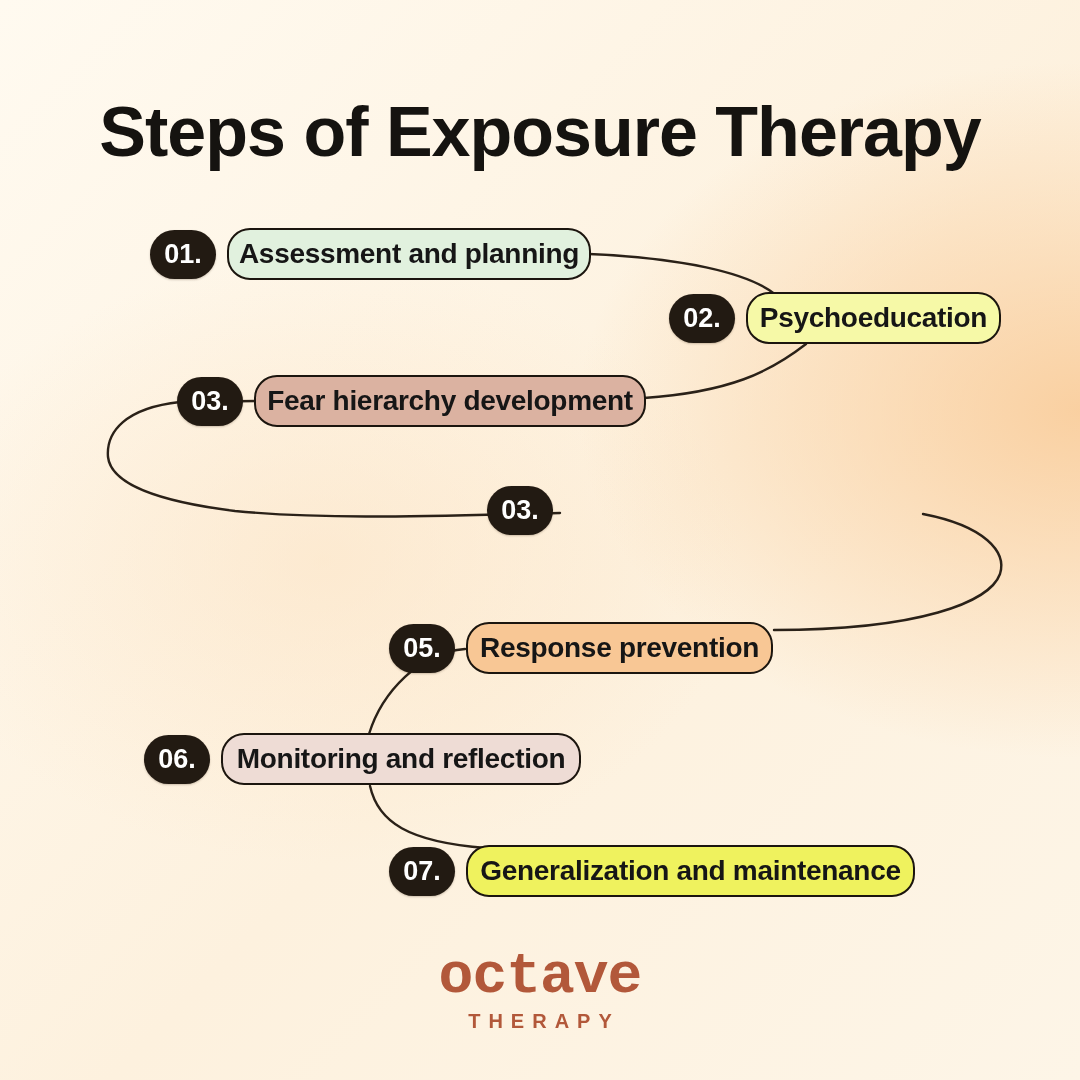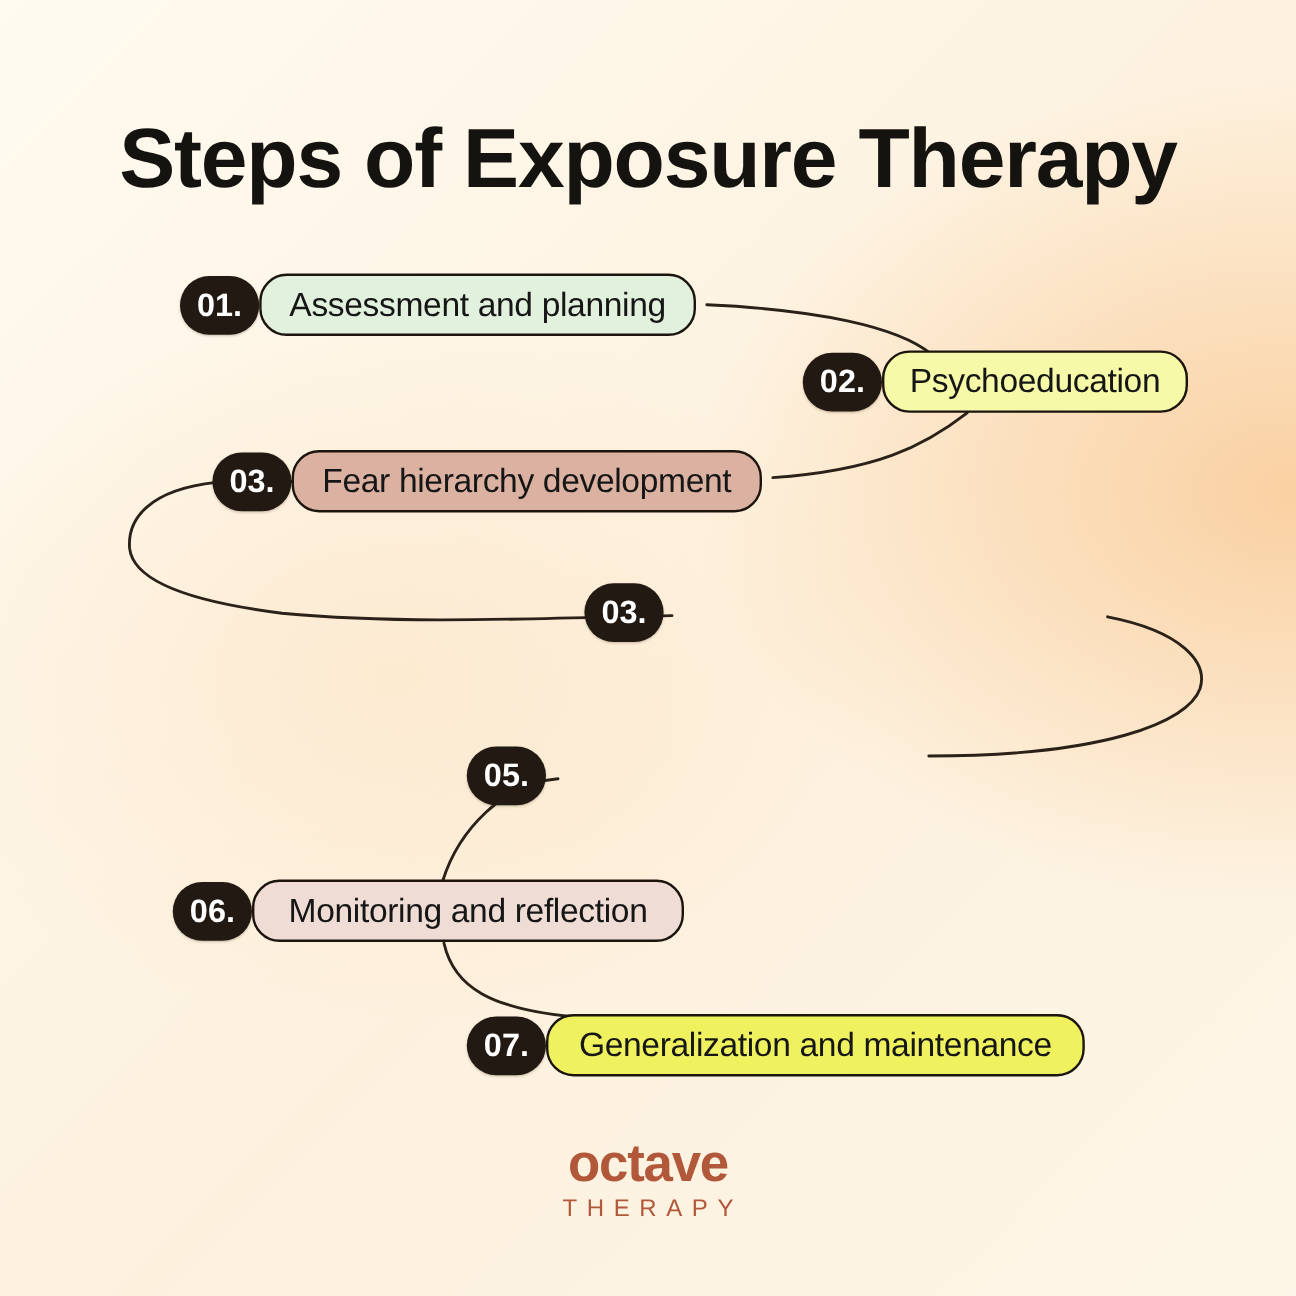--- a/index.html
+++ b/index.html
@@ -11,49 +11,49 @@
       radial-gradient(55% 40% at 30% 52%, rgba(252,226,194,0.55) 0%, rgba(252,226,194,0) 70%),
       linear-gradient(135deg,#fffaf0 0%,#fdf1de 55%,#fdf5e7 100%);
   }
   .title{
     position:absolute;top:92px;left:0;width:100%;text-align:center;
     font-family:Liberation Sans, sans-serif;font-weight:600;font-size:70px;
     letter-spacing:-1px;color:#151310;
   }
   svg.connectors{position:absolute;left:0;top:0;z-index:1;}
   svg.connectors path{fill:none;stroke:var(--line,#2a2118);stroke-width:2.4;stroke-linecap:round;}
-  .row{position:absolute;display:flex;align-items:center;gap:0;z-index:2;}
+  .row{position:absolute;display:flex;align-items:center;gap:11px;z-index:2;}
   .badge{
     width:66px;height:49px;border-radius:25px;background:var(--badge,#221a12);
     display:flex;align-items:center;justify-content:center;
     color:var(--badge-text,#fff);font-size:27px;font-weight:600;z-index:3;
     box-shadow:0 1px 2px rgba(60,40,20,0.25);
   }
   .pill{
     height:52px;border-radius:23px;border:2px solid #1b150e;box-sizing:border-box;
     display:flex;align-items:center;justify-content:center;
-    font-size:28px;font-weight:400;color:#161616;letter-spacing:-0.3px;
+    font-size:28px;font-weight:700;color:#161616;letter-spacing:-0.3px;
     white-space:nowrap;z-index:2;
   }
   .r1{left:150px;top:228px}.r1 .pill{width:364px}
   .r2{left:669px;top:292px}.r2 .pill{width:255px}
   .r3{left:177px;top:375px}.r3 .pill{width:392px}
   .r4{left:487px;top:486px}.r4 .pill{width:367px}
   .r5{left:389px;top:622px}.r5 .pill{width:307px}
   .r6{left:144px;top:733px}.r6 .pill{width:360px}
   .r7{left:389px;top:845px}.r7 .pill{width:449px}
   .logo{
     position:absolute;top:948px;left:0;width:100%;text-align:center;z-index:2;
   }
   .logo-name{
-    font-family:Liberation Sans, sans-serif;font-weight:700;font-size:44px;
+    font-family:Liberation Mono, monospace;font-weight:700;font-size:58px;
     color:var(--logo,#b2583a);letter-spacing:-1px;line-height:1.0;
   }
   .logo-tagline{
-    margin-top:4px;font-size:20px;font-weight:400;letter-spacing:8px;
+    margin-top:4px;font-size:20px;font-weight:700;letter-spacing:8px;
     color:var(--logo,#b2583a);text-indent:8px;text-align:center;
   }
 </style>
 </head>
 <body>
 
 <div class="canvas" style="--badge: #221a12; --badge-text: #ffffff; --line: #2a2118; --logo: #b2583a;">
 
   <div class="title">Steps of Exposure Therapy</div>
 
@@ -80,20 +80,21 @@
     <div class="badge">03.</div>
     <div class="pill" style="background: rgb(219, 178, 161);">Fear hierarchy development</div>
   </div>
 
   <div class="row r4">
     <div class="badge">03.</div>
   </div>
 
   <div class="row r5">
     <div class="badge">05.</div>
+    <div class="pill" style="background: rgb(248, 199, 149);">Response prevention</div>
   </div>
 
   <div class="row r6">
     <div class="badge">06.</div>
     <div class="pill" style="background: rgb(238, 220, 213);">Monitoring and reflection</div>
   </div>
 
   <div class="row r7">
     <div class="badge">07.</div>
     <div class="pill" style="background: rgb(239, 242, 94);">Generalization and maintenance</div>

